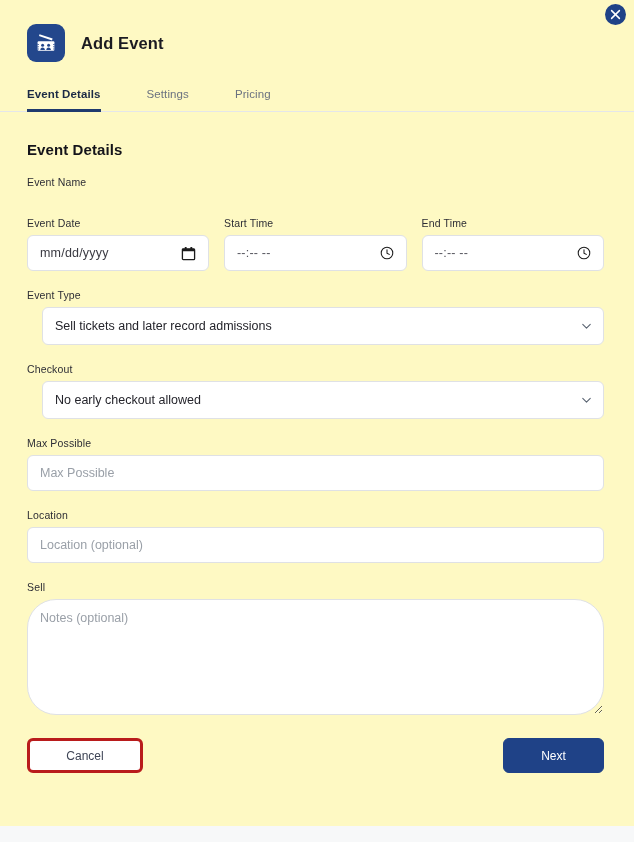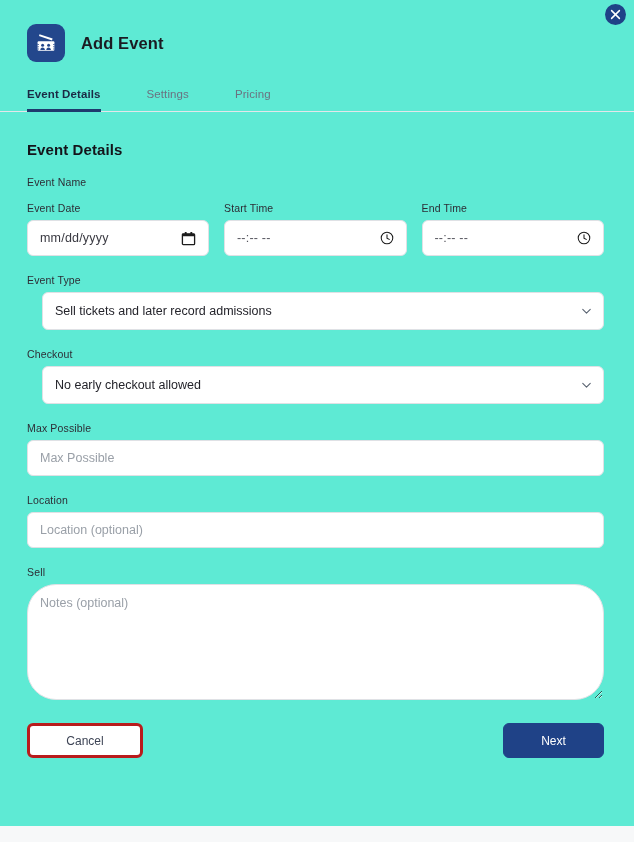--- a/index.html
+++ b/index.html
@@ -10,21 +10,21 @@
     height: 842px;
     background: #ffffff;
     font-family: "Liberation Sans", sans-serif;
     -webkit-font-smoothing: antialiased;
   }
 
   .page {
     position: relative;
     width: 634px;
     height: 842px;
-    background: #5eead4;
+    background: #fef9c3;
     overflow: hidden;
   }
 
   
   .close-btn {
     position: absolute;
     top: 4px;
     right: 8px;
     width: 21px;
     height: 21px;
@@ -141,21 +141,21 @@
     color: #3a3a42;
     font-size: 12.5px;
     letter-spacing: .2px;
   }
   .native-placeholder.dim { color: #56565e; }
   .picker-icon { display: flex; align-items: center; flex: 0 0 auto; }
 
   .row {
     display: flex;
     gap: 15px;
-    margin-top: 14px;
+    margin-top: 29px;
   }
   .row .col { flex: 1 1 0; min-width: 0; }
   .row .col.date { flex: 0 0 182px; }
   .row .col .field-label { margin-bottom: 6px; }
 
   
   .select-wrap { position: relative; padding-left: 15px; }
   .select-wrap select {
     -webkit-appearance: none;
     appearance: none;

